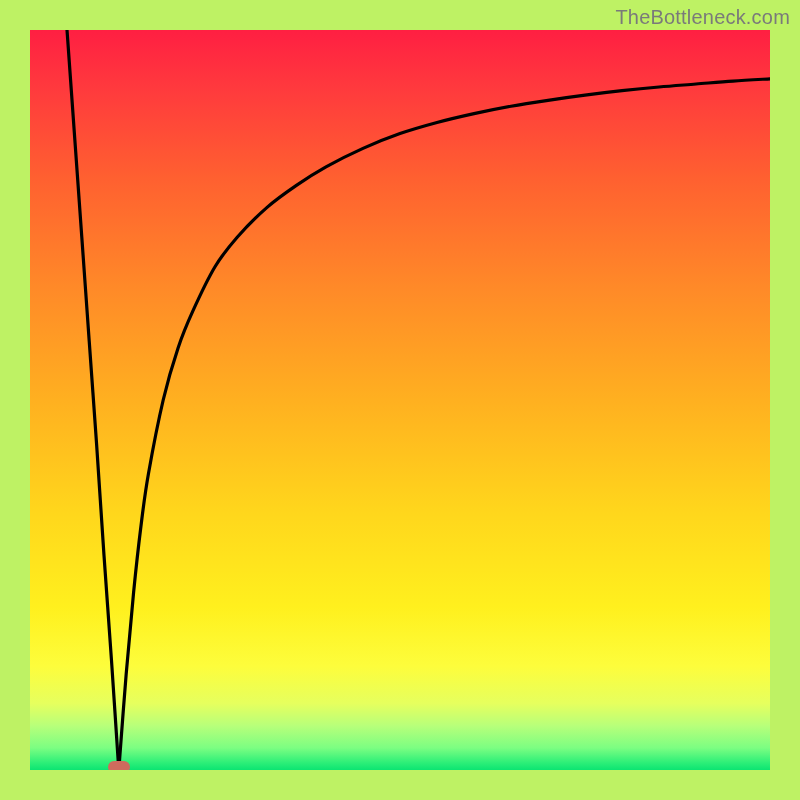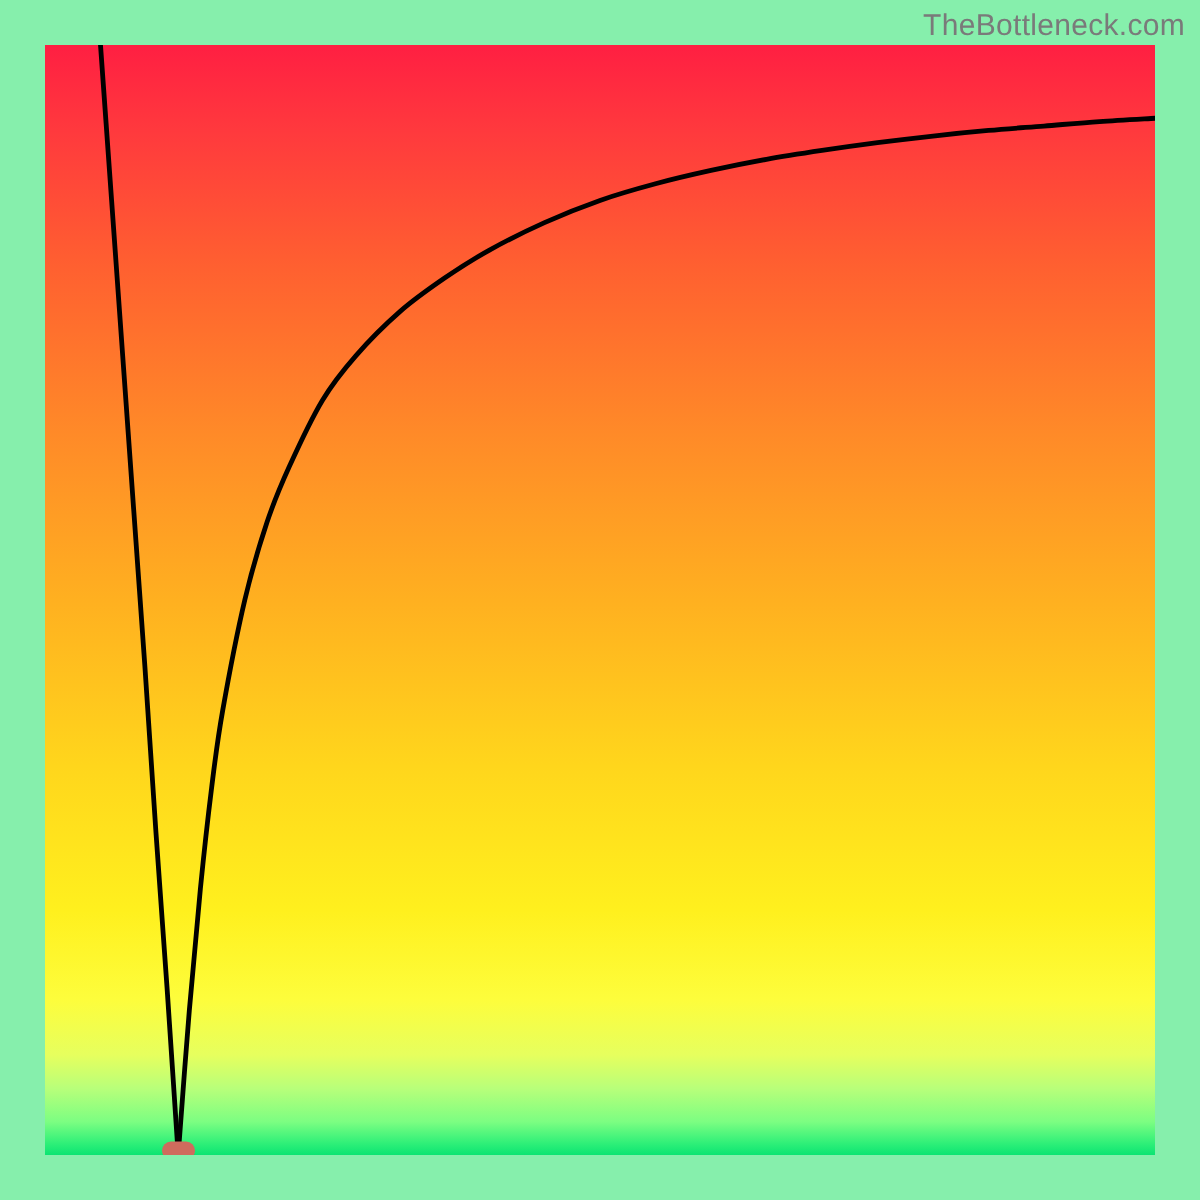--- a/index.html
+++ b/index.html
@@ -10,21 +10,21 @@
     background: #000;
     overflow: hidden;
     font-family: Arial, Helvetica, sans-serif;
   }
   .frame {
     position: absolute;
     left: 0;
     top: 0;
     width: 800px;
     height: 800px;
-    background: #86efac;
+    background: #bef264;
   }
   .plot-area {
     position: absolute;
     left: 30px;
     top: 30px;
     width: 740px;
     height: 740px;
     overflow: hidden;
   }
   .gradient-bg {

